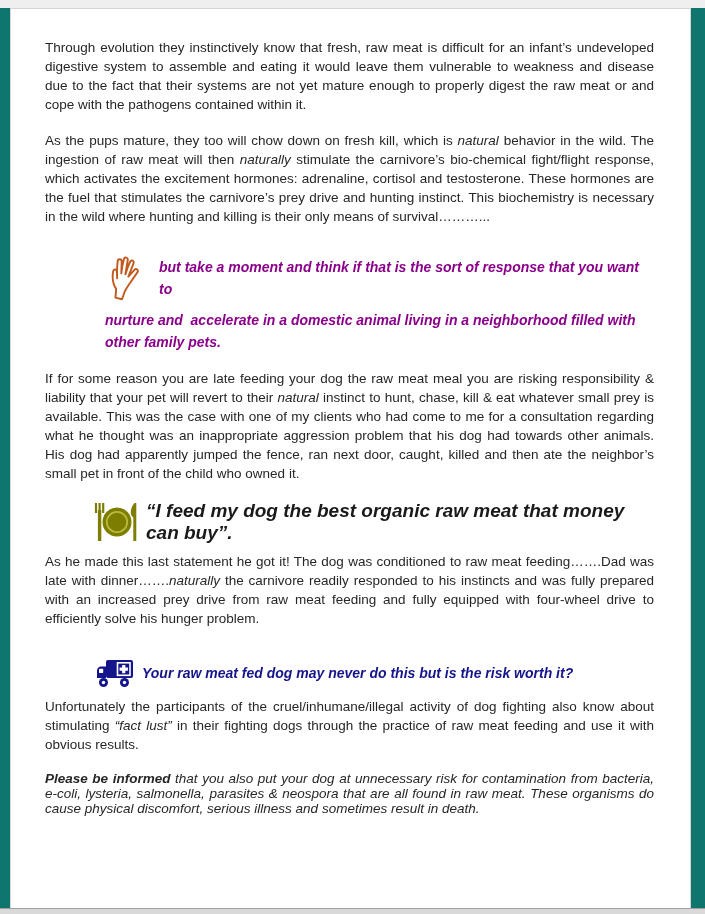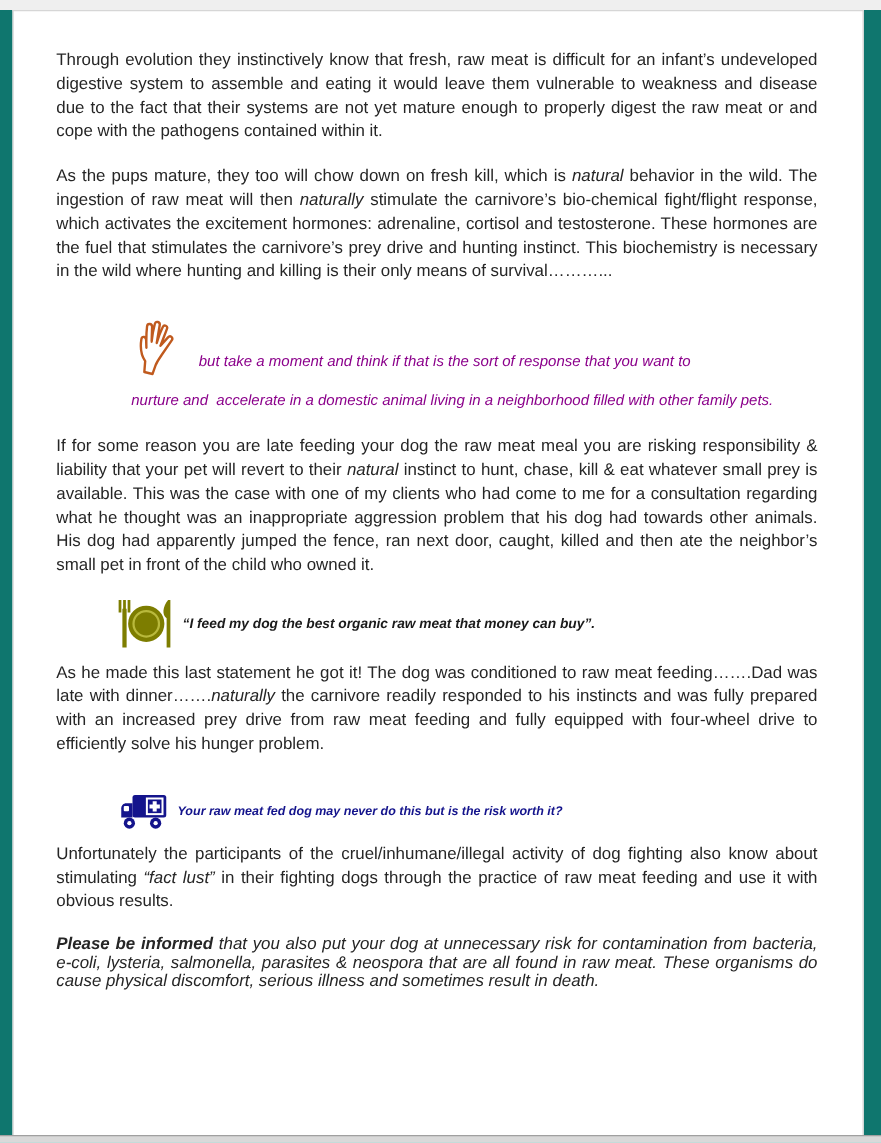--- a/index.html
+++ b/index.html
@@ -7,29 +7,29 @@
   .viewport{position:relative;width:705px;height:914px;background:#0f766e;overflow:hidden;}
   .top-strip{position:absolute;left:0;top:0;width:705px;height:8px;background:#efefef;}
   .bottom-strip{position:absolute;left:0;top:908px;width:705px;height:6px;background:#d9d9d9;border-top:1px solid #a0a0a0;box-sizing:border-box;}
   .page{position:absolute;left:10px;top:8px;width:681px;height:900px;background:#ffffff;border:1px solid #d6d6d6;border-bottom:none;box-sizing:border-box;}
   .content{position:absolute;left:34px;top:29px;width:609px;}
   p.body{font-size:13.5px;line-height:19px;color:#262626;text-align:justify;margin:0 0 17px 0;}
   p.body.gap-lg{margin-bottom:30px;}
   .callout-hand{margin:10px 0 16px 60px;}
   .hand-row{display:flex;align-items:flex-end;}
   .hand-row .icon-wrap{flex:0 0 auto;margin-right:8px;}
-  .purple-text{color:var(--purple,#8B008B);font-weight:normal;font-style:italic;font-size:12px;line-height:22px;}
+  .purple-text{color:var(--purple,#8B008B);font-weight:bold;font-style:italic;font-size:14px;line-height:22px;}
   .hand-row .purple-text{margin-bottom:2px;}
   .callout-rest{margin-top:7px;width:535px;white-space:pre-wrap;}
   .quote-row{display:flex;align-items:center;margin:0 0 8px 45px;}
   .quote-row .icon-wrap{flex:0 0 auto;margin-right:6px;}
-  .quote-text{color:#1a1a1a;font-weight:bold;font-style:italic;font-size:11px;}
+  .quote-text{color:#1a1a1a;font-weight:bold;font-style:italic;font-size:19px;}
   .risk-row{display:flex;align-items:center;margin:0 0 9px 50px;}
   .risk-row .icon-wrap{flex:0 0 auto;margin-right:7px;}
-  .navy-text{color:var(--navy,#14148C);font-weight:bold;font-style:italic;font-size:10px;}
+  .navy-text{color:var(--navy,#14148C);font-weight:bold;font-style:italic;font-size:14px;}
   p.body.warning{margin-top:6px;line-height:15px;}
   .icon-wrap{display:inline-block;line-height:0;}
 </style>
 </head>
 <body>
 
 <div class="viewport">
   <div class="top-strip"></div>
   <div class="page">
     <div class="content">

